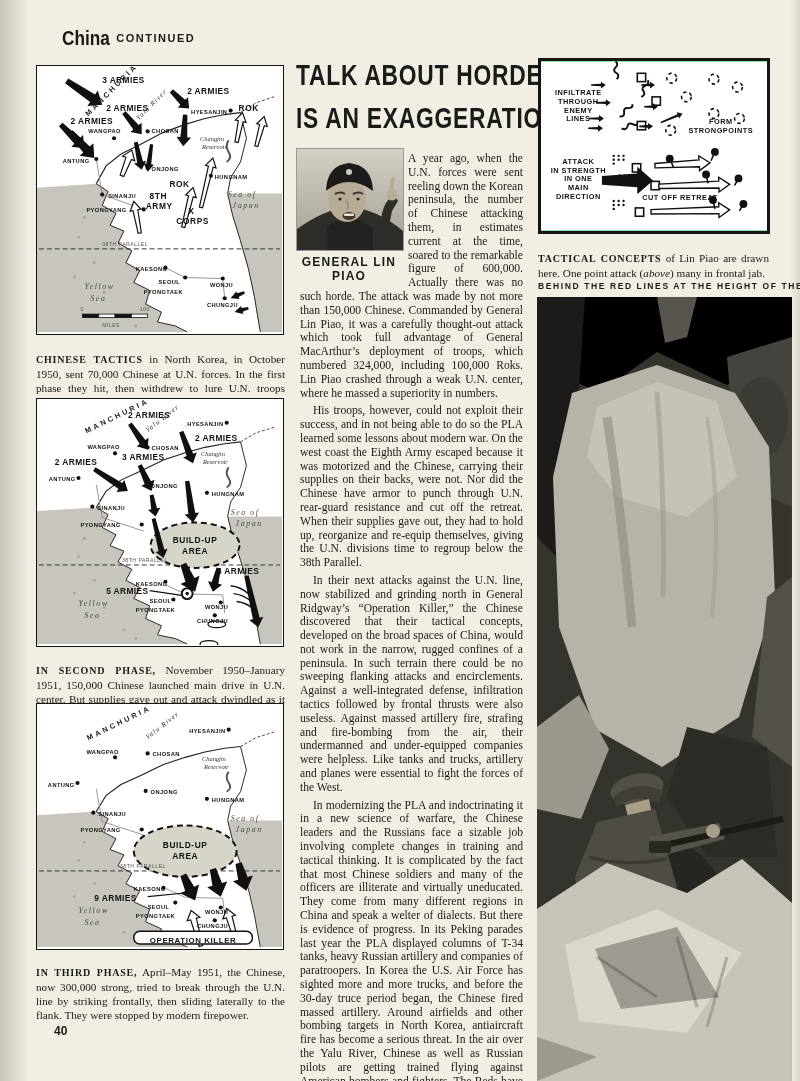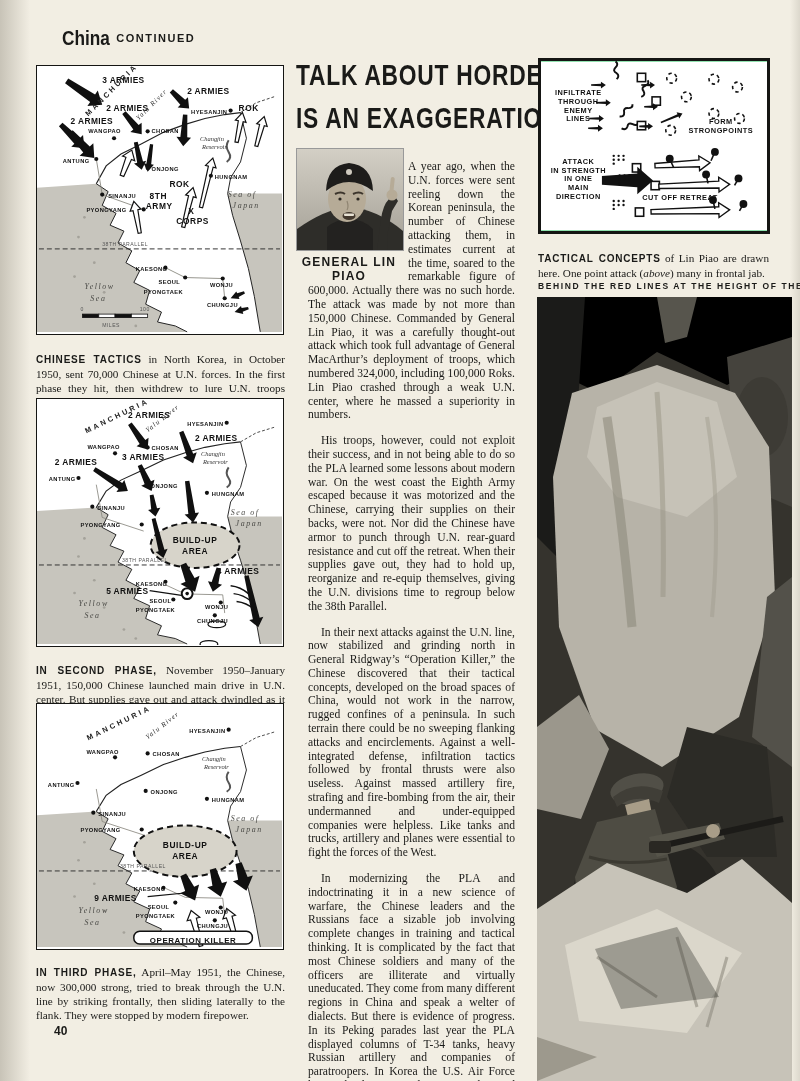--- a/index.html
+++ b/index.html
@@ -11,28 +11,28 @@
         background:linear-gradient(270deg,rgba(120,115,100,.18),rgba(120,115,100,0));pointer-events:none;z-index:9;}
 
   .hdr{position:absolute;left:62px;top:26px;white-space:nowrap;}
   .hdr .t{display:inline-block;font-family:"Liberation Sans",sans-serif;font-weight:bold;font-size:21px;
         transform:scaleX(.82);transform-origin:left;letter-spacing:0px;}
   .hdr .c{font-family:"Liberation Sans",sans-serif;font-weight:bold;font-size:11px;letter-spacing:1.5px;
         margin-left:-8px;vertical-align:3px;}
 
   .mapfig{position:absolute;left:36px;width:248px;background:#ffffff;border:1.5px solid #151513;box-sizing:border-box;}
   .mapcap{position:absolute;left:36px;width:249px;font-size:11.2px;line-height:1.26;text-align:justify;}
-  .caplead{font-family:Liberation Sans, sans-serif;font-weight:bold;font-size:10px;letter-spacing:.8px;}
+  .caplead{font-family:Liberation Serif, serif;font-weight:bold;font-size:10px;letter-spacing:.8px;}
 
   .hl{position:absolute;left:296px;width:240px;}
   .hl .line{display:block;font-family:"Liberation Sans",sans-serif;font-weight:bold;font-size:30px;
         transform:scaleX(.76);transform-origin:left;white-space:nowrap;letter-spacing:1px;margin-bottom:9px;}
 
   .article{position:absolute;left:296px;top:148px;width:231px;font-size:11.6px;line-height:13.8px;text-align:justify;}
-  .article p{margin:12px;}
+  .article p{margin:4px;}
   .article p + p{text-indent:13px;}
   .floatbox{float:left;width:112px;height:130px;}
   .floatbox svg{display:block;border:1px solid #999;}
   .portcap{width:106px;text-align:center;font-family:"Liberation Sans",sans-serif;font-weight:bold;
         font-size:12px;letter-spacing:1.2px;margin-top:5px;}
 
   .diagfig{position:absolute;left:538px;top:58px;width:232px;height:176px;background:#22c55e;
         border:3px solid #151513;box-sizing:border-box;}
   .diagcap{position:absolute;left:538px;top:240px;width:231px;font-size:11.2px;line-height:1.26;text-align:justify;}
   .kicker{position:absolute;left:538px;top:281px;font-family:"Liberation Sans",sans-serif;font-weight:bold;

